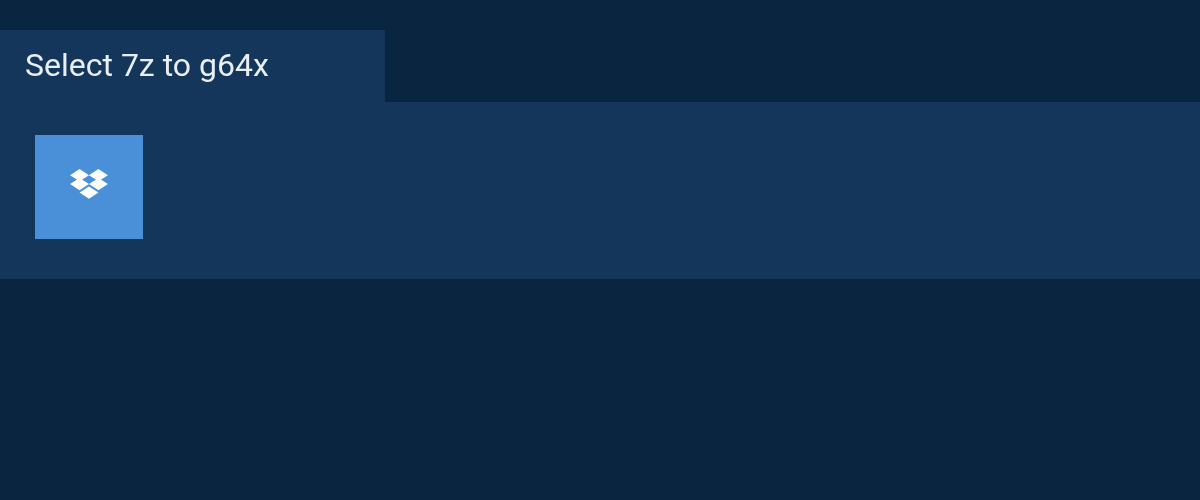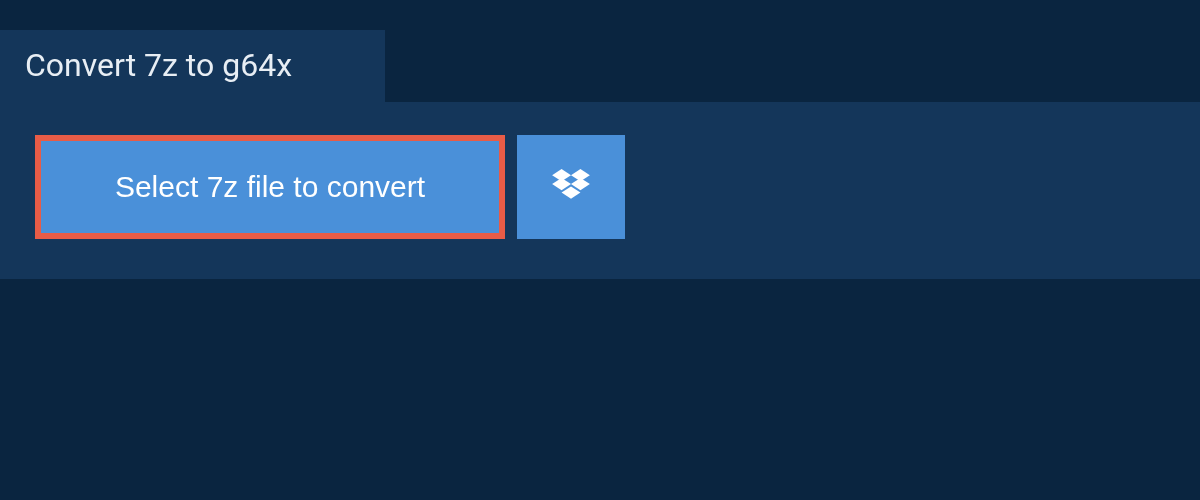--- a/index.html
+++ b/index.html
@@ -63,27 +63,24 @@
     .dropbox-icon {
       width: 38px;
       height: 34px;
     }
   </style>
 </head>
 <body>
 
 <div class="tab-container">
   <div class="tab">
-    <span>Convert 7z to g64x</span>
+    <span>Select 7z to g64x</span>
   </div>
   <div class="panel">
     <div class="button-row">
-      <button class="select-button">
-        <span>Select 7z file to convert</span>
-      </button>
       <button class="dropbox-button">
         <span>
           <svg class="dropbox-icon" viewBox="0 0 40 36" fill="#ffffff" xmlns="http://www.w3.org/2000/svg">
             <path d="M10 0 L20 6.5 L10 13 L0 6.5 Z"></path>
             <path d="M30 0 L40 6.5 L30 13 L20 6.5 Z"></path>
             <path d="M0 16 L10 9.5 L20 16 L10 22.5 Z"></path>
             <path d="M20 16 L30 9.5 L40 16 L30 22.5 Z"></path>
             <path d="M10 25 L20 18.5 L30 25 L20 31.5 Z"></path>
           </svg>
         </span>

